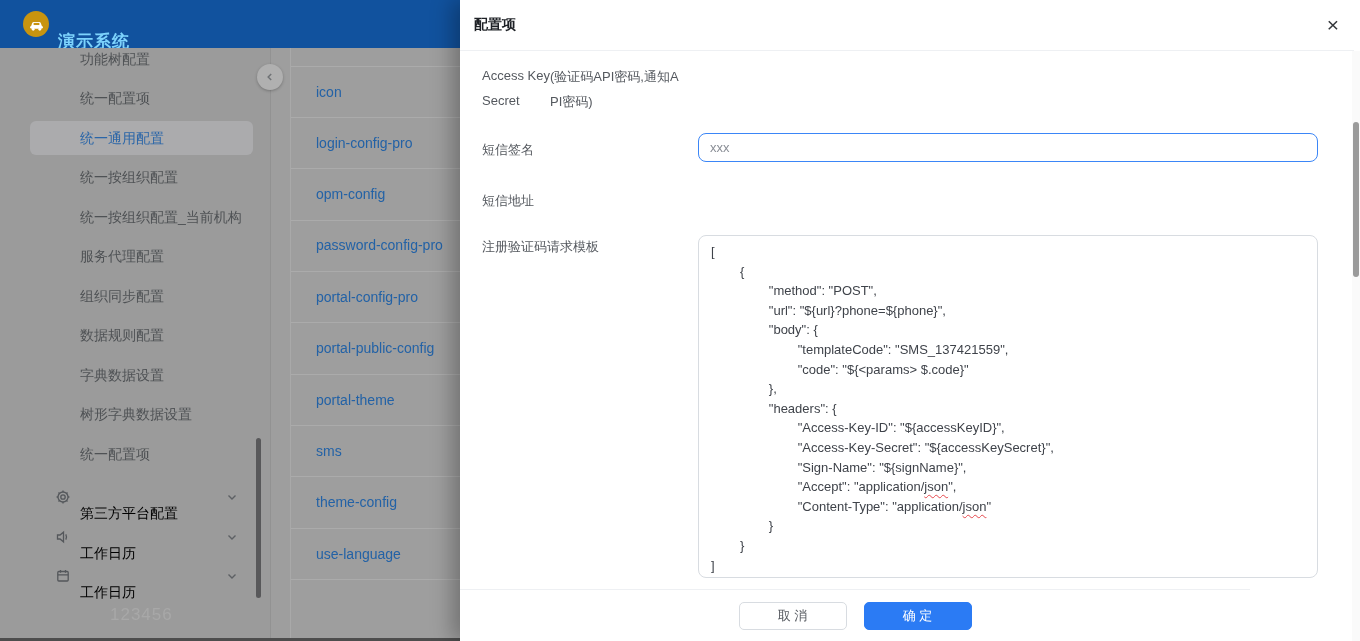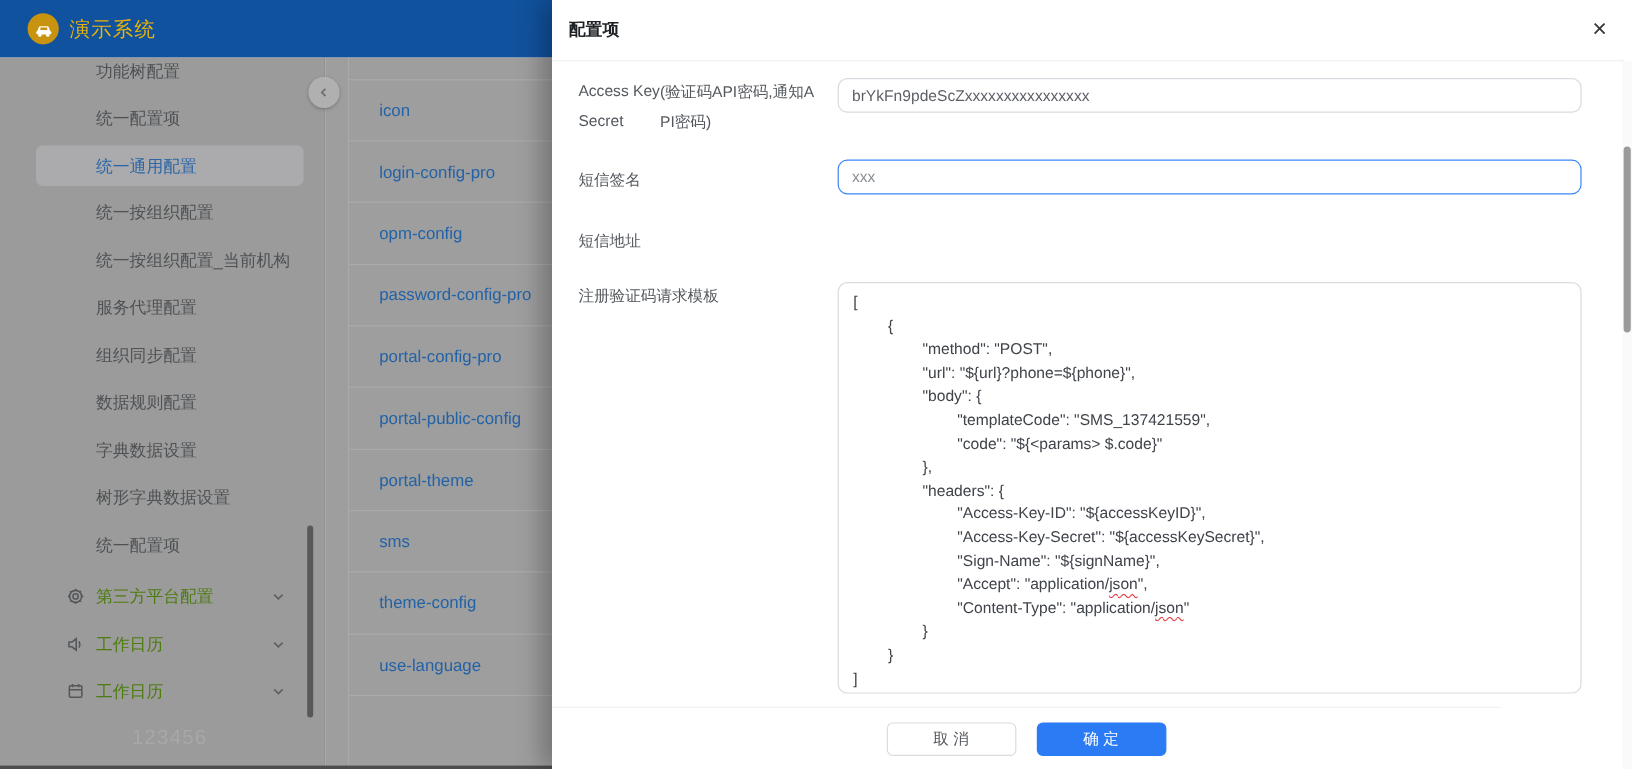--- a/index.html
+++ b/index.html
@@ -5,32 +5,32 @@
   * { margin:0; padding:0; box-sizing:border-box; }
   html,body { width:1360px; height:641px; overflow:hidden; }
   body { font-family:"Liberation Sans","DejaVu Sans",sans-serif; }
   #stage { position:relative; width:1360px; height:641px; background:#fff; overflow:hidden; }
   .abs { position:absolute; }
 
   
   #topbar { left:0; top:0; width:460px; height:48px; background:#11529e; }
   #logo { left:23px; top:11px; width:26px; height:26px; border-radius:50%; background:#c8940f;
           display:flex; align-items:center; justify-content:center; }
-  #app-title { left:58px; top:13px; font-size:17px; font-weight:normal; color:#eab308; letter-spacing:1px; }
+  #app-title { left:58px; top:30px; font-size:17px; font-weight:bold; color:#7dd3fc; letter-spacing:1px; }
 
   #sidebar-bg { left:0; top:48px; width:270px; height:593px; background:#9b9b9b; }
   #sidebar-vline { left:270px; top:48px; width:1px; height:593px; background:#929292; }
   #midcol-bg { left:271px; top:48px; width:189px; height:593px; background:#9e9e9e; }
   #midcol-vline { left:290px; top:48px; width:1px; height:593px; background:#a9a9a9; }
 
   .side-item { left:80px; height:20px; line-height:20px; font-size:14px; color:#4f5255; cursor:pointer; white-space:nowrap; }
   .side-item.sel { color:#2b66a8; }
   #selected-pill { left:30px; top:121px; width:223px; height:34px; border-radius:6px; background:#ababad; }
   .grp-icon { left:55px; width:16px; height:16px; }
-  .grp-label { left:80px; height:20px; line-height:20px; font-size:14px; color:#4d7c0f; cursor:pointer; white-space:nowrap; }
+  .grp-label { left:80px; height:20px; line-height:20px; font-size:14px; color:#000000; cursor:pointer; white-space:nowrap;margin-top:16px; }
   .grp-chevron { left:226px; width:12px; height:12px; cursor:pointer; }
   #side-scroll-thumb { left:256px; top:438px; width:5px; height:160px; background:#58585a; border-radius:3px; }
   #watermark { left:110px; top:605px; font-size:17px; color:#a8a8a8; letter-spacing:1px; }
   #bottom-strip { left:0; top:638px; width:460px; height:3px; background:#4d4d4d; }
 
   #collapse-btn { left:257px; top:64px; width:26px; height:26px; border-radius:50%; background:#b0b0b0;
                   box-shadow:0 1px 3px rgba(0,0,0,.25); display:flex; align-items:center; justify-content:center; cursor:pointer; }
 
   .cfg-divider { width:169px; height:1px; background:#ababab; left:291px; }
   .cfg-link { left:316px; height:20px; line-height:20px; font-size:14px; color:#2362a6; cursor:pointer; white-space:nowrap; }
@@ -163,21 +163,20 @@
 
   <div class="abs" id="drawer"></div>
   <div class="abs" id="drawer-title">配置项</div>
   <div class="abs" id="drawer-close">×</div>
   <div class="abs" id="drawer-header-divider"></div>
 
   <div class="abs fld-label" style="top:68px">Access Key</div>
   <div class="abs fld-label" style="top:93px">Secret</div>
   <div class="abs fld-hint" style="top:68px">(验证码API密码,通知A</div>
   <div class="abs fld-hint" style="top:93px">PI密码)</div>
-  <input class="abs inp" style="top: 65px;" value="brYkFn9pdeScZxxxxxxxxxxxxxxxx">
 
   <div class="abs fld-label" style="top:141px">短信签名</div>
   <input class="abs inp focused" style="top: 133px;" value="xxx">
 
   <div class="abs fld-label" style="top:192px">短信地址</div>
 
   <div class="abs fld-label" style="top:238px">注册验证码请求模板</div>
   <div class="abs" id="tpl-box">[
 	{
 		"method": "POST",

